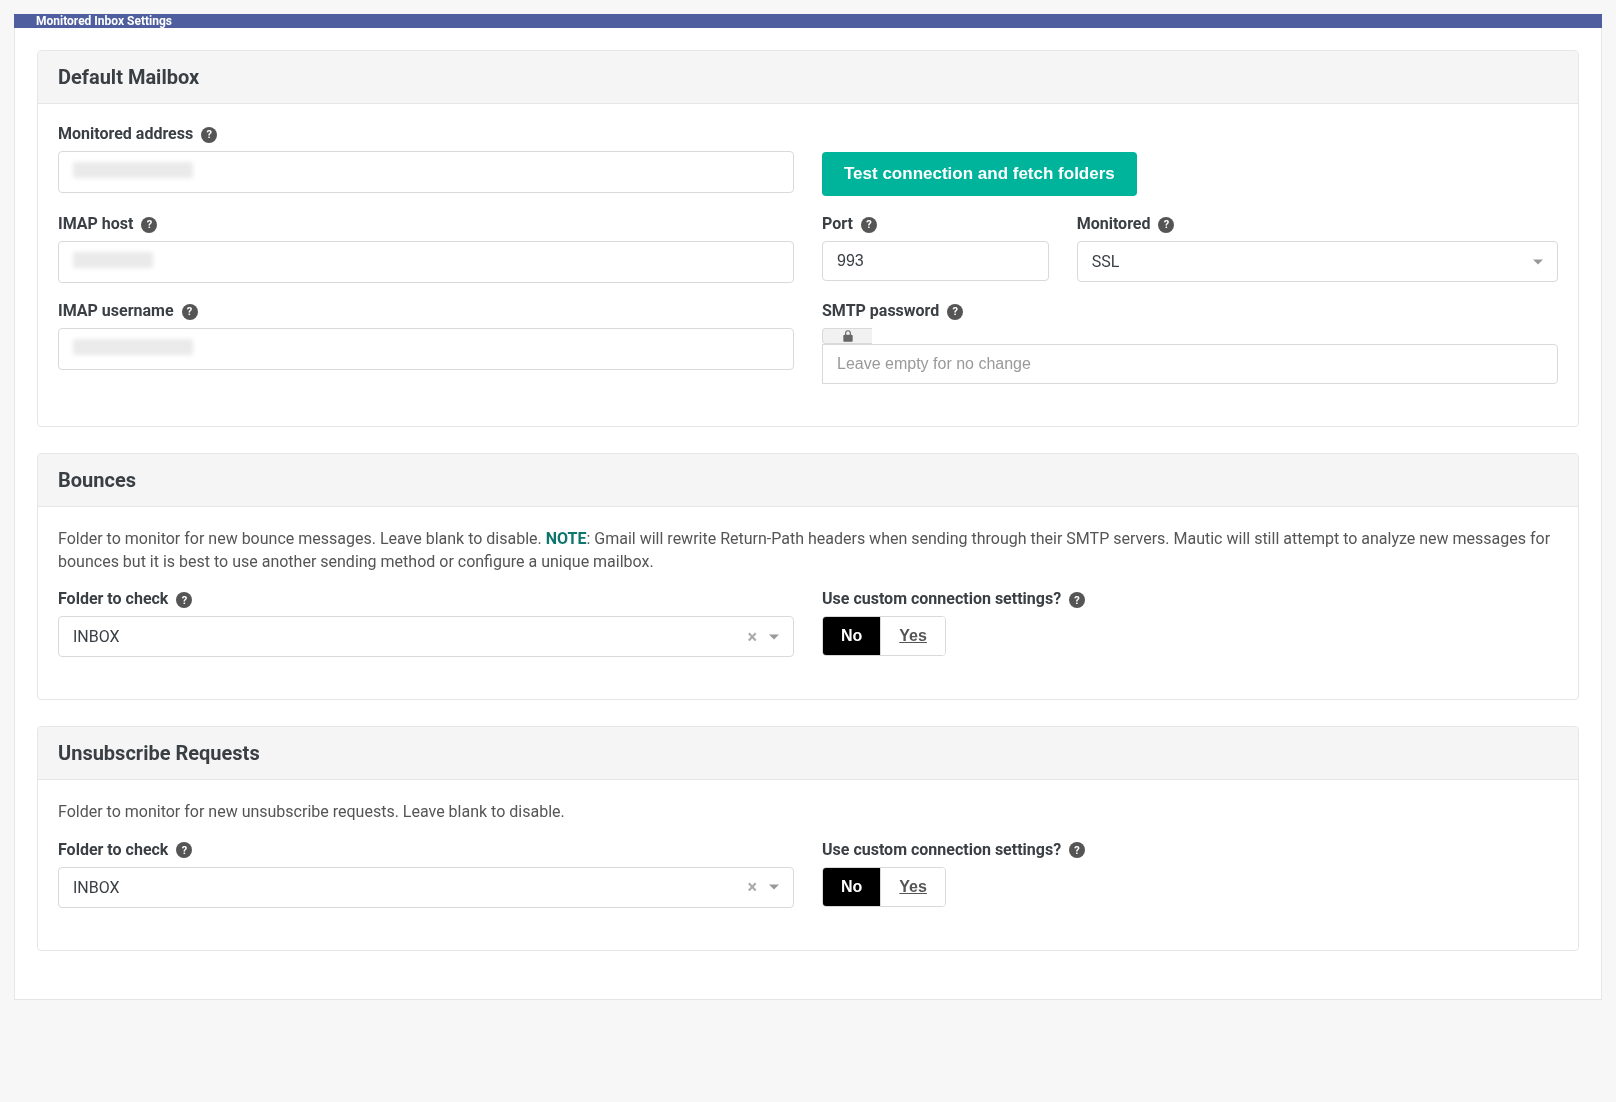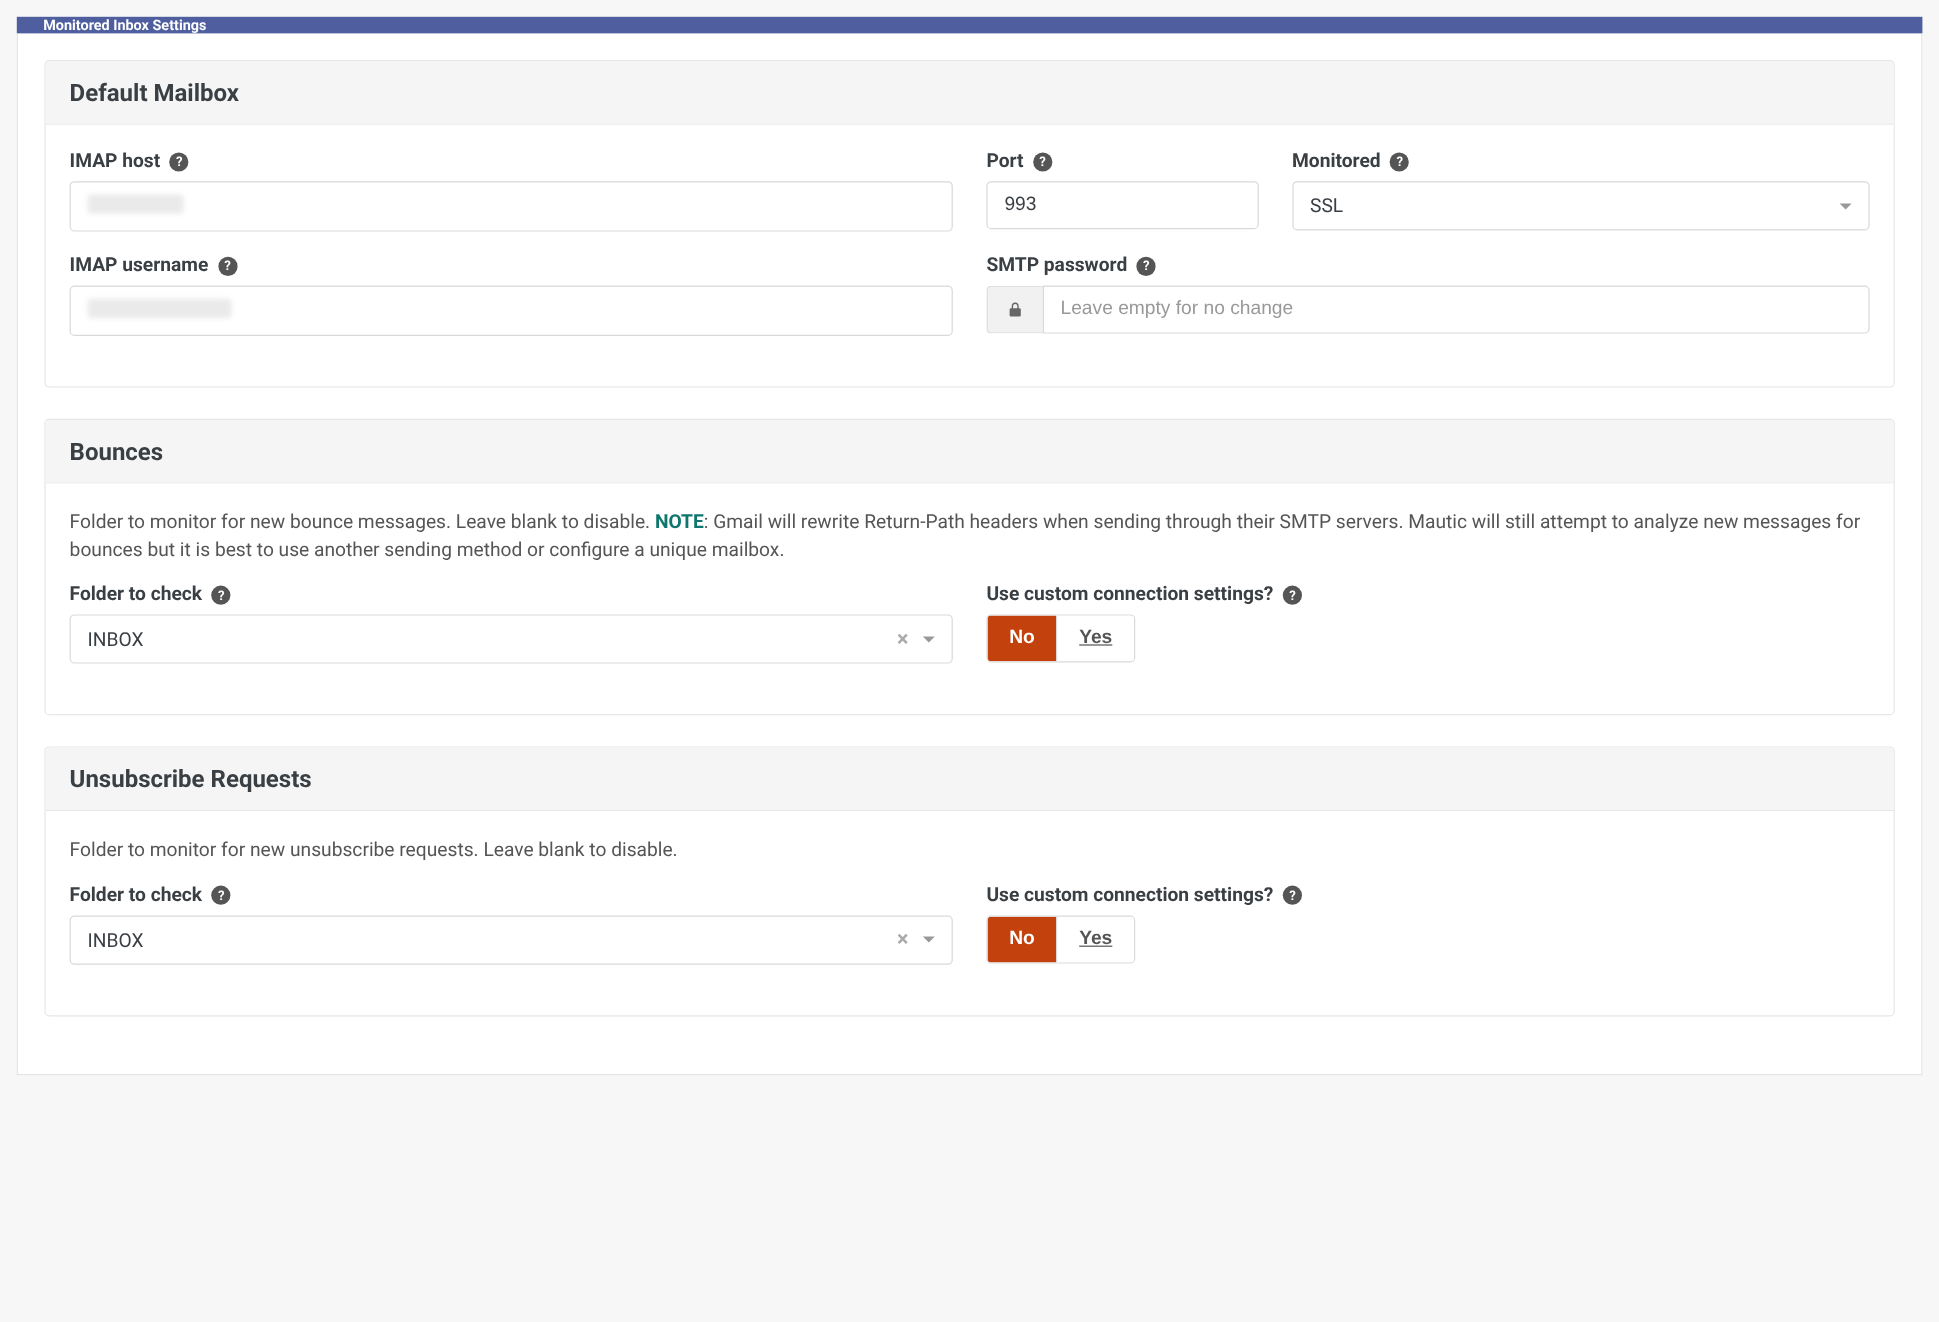--- a/index.html
+++ b/index.html
@@ -76,21 +76,21 @@
     width: 100%;
     border: 1px solid #d9d9d9;
     border-radius: 4px;
     padding: 10px 14px;
     font-size: 16px;
     color: #3a3f44;
     background: #fff;
     display: block;
   }
 
-  .input-group { display: flex; width: 100%; }
+  .input-group { display: flex; width: 100%; flex-direction: column; }
   .input-group-addon {
     background: #f1f1f1;
     border: 1px solid #d9d9d9;
     border-right: none;
     border-radius: 4px 0 0 4px;
     width: 50px;
     display: flex; align-items: center; justify-content: center;
     color: #666;
   }
   .input-group .form-control { border-radius: 0 4px 4px 0; }
@@ -145,21 +145,21 @@
   .toggle-btn {
     padding: 10px 18px;
     font-size: 16px;
     font-weight: 700;
     background: #fff;
     color: #555;
     border: none;
     cursor: pointer;
   }
   .toggle-btn.active-no {
-    background: #c2410c;
+    background: #000000;
     color: #fff;
   }
   .toggle-btn + .toggle-btn { border-left: 1px solid #d9d9d9; text-decoration: underline; }
 
   .help-text {
     font-size: 16px;
     color: #555;
     margin-bottom: 16px;
     line-height: 1.45;
   }
@@ -180,20 +180,38 @@
 <body>
 
 <div class="page-header">Monitored Inbox Settings</div>
 
 <div class="page-body">
 
   <div class="panel">
     <div class="panel-heading">Default Mailbox</div>
     <div class="panel-body">
 
+      <div class="row">
+        <div class="col-6">
+          <div class="form-group">
+            <label class="form-label">
+              <span>Monitored address</span>
+              <span class="help-icon">?</span>
+            </label>
+            <div class="form-control">
+              <span class="blurred-value"></span>
+            </div>
+          </div>
+        </div>
+        <div class="col-6">
+          <div class="form-group" style="padding-top:28px;">
+            <button class="btn btn-teal">Test connection and fetch folders</button>
+          </div>
+        </div>
+      </div>
 
       <div class="row">
         <div class="col-6">
           <div class="form-group">
             <label class="form-label">
               <span>IMAP host</span>
               <span class="help-icon">?</span>
             </label>
             <div class="form-control">
               <span class="blurred-value" style="width:80px"></span>

